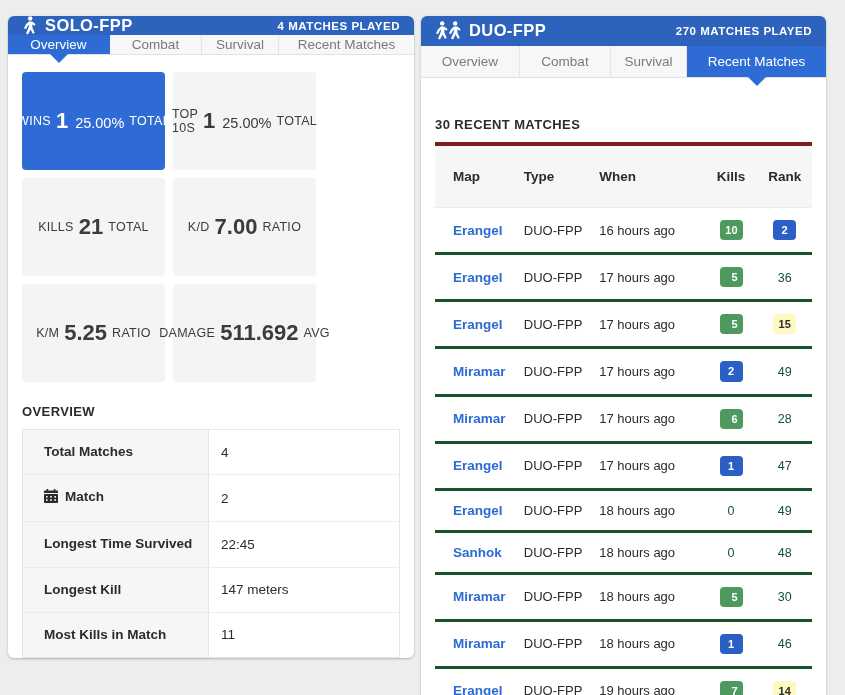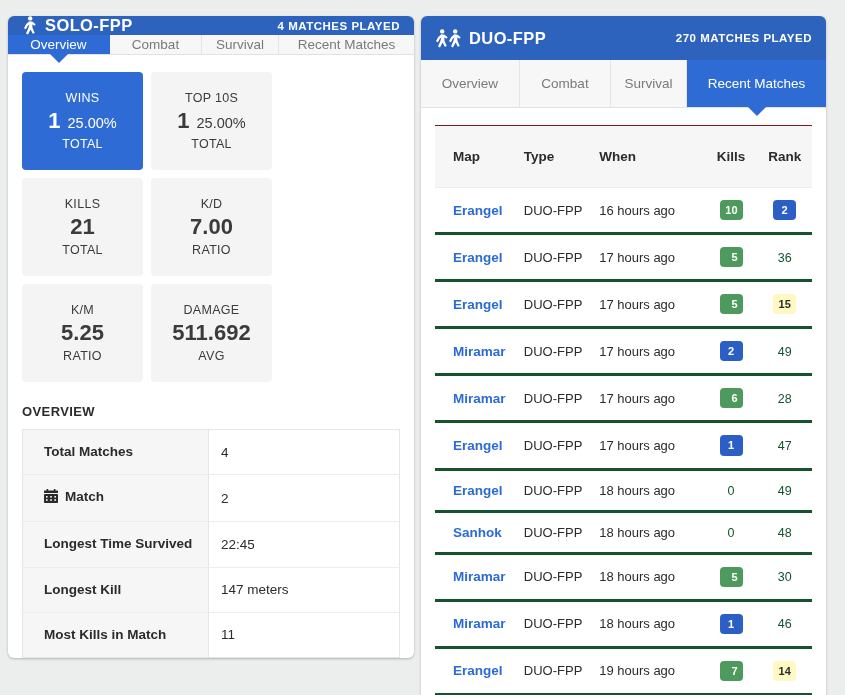--- a/index.html
+++ b/index.html
@@ -66,24 +66,24 @@
   .panel-right .tab:nth-child(1) { flex: 0 0 99px; }
   .panel-right .tab:nth-child(2) { flex: 0 0 91px; }
   .panel-right .tab:nth-child(3) { flex: 0 0 76px; }
   .panel-right .tab:nth-child(4) { flex: 1 1 auto; }
 
   .pbody { padding: 17px 14px 0 14px; flex: 1 1 auto; }
 
   
   .cards { display: flex; flex-wrap: wrap; gap: 8px; }
   .card {
-    width: 121px; height: 98px;
+    width: 143px; height: 98px;
     background: #f4f4f4;
     border-radius: 4px;
-    display: flex; flex-direction: column; align-items: center; justify-content: center;
+    display: flex; flex-direction: row; align-items: center; justify-content: center;
     gap: 5px;
     color: #3b3b3b;
   }
   .card.highlight { background: #2F6BD4; color: #ffffff; }
   .card-label { font-size: 12.5px; letter-spacing: .3px; }
   .card-value { font-size: 22px; font-weight: bold; line-height: 1; }
   .card-value.split { display: flex; align-items: baseline; gap: 7px; }
   .card-value.split .pct { font-size: 14.5px; font-weight: normal; }
   .card-sub { font-size: 12.5px; letter-spacing: .3px; }
 
@@ -105,21 +105,21 @@
   }
   .ovtable td.v { padding: 13px 0 13px 12px; }
   .cal-icon { display: inline-block; vertical-align: -2px; margin-right: 7px; }
 
   
   .mtable { width: 100%; }
   .mtable thead th {
     background: #f6f6f6;
     font-size: 13.5px; font-weight: bold; color: #2b2b2b;
     padding: 23px 0; text-align: left;
-    border-top: 1px solid #7f1d1d; border-bottom: 1px solid #ececec;
+    border-top: 4px solid #7f1d1d; border-bottom: 1px solid #ececec;
   }
   .mtable tbody td {
     padding: 12px 0; font-size: 13px; color: #2b2b2b;
     border-bottom: 3px solid #14532d; vertical-align: middle;
   }
   .mtable .c-map   { width: 90px; padding-left: 18px; }
   .mtable .c-type  { width: 78px; }
   .mtable .c-when  { width: 110px; }
   .mtable .c-kills { width: 54px; text-align: center; }
   .mtable .c-rank  { width: 56px; text-align: center; }
@@ -276,20 +276,21 @@
     </div>
 
     <div class="tabs">
       <div class="tab">Overview</div>
       <div class="tab">Combat</div>
       <div class="tab">Survival</div>
       <div class="tab active">Recent Matches</div>
     </div>
 
     <div class="pbody">
+      <div class="section-title">30 RECENT MATCHES</div>
 
       <table class="mtable">
         <thead>
           <tr>
             <th class="c-map">Map</th>
             <th class="c-type">Type</th>
             <th class="c-when">When</th>
             <th class="c-kills">Kills</th>
             <th class="c-rank">Rank</th>
           </tr>

